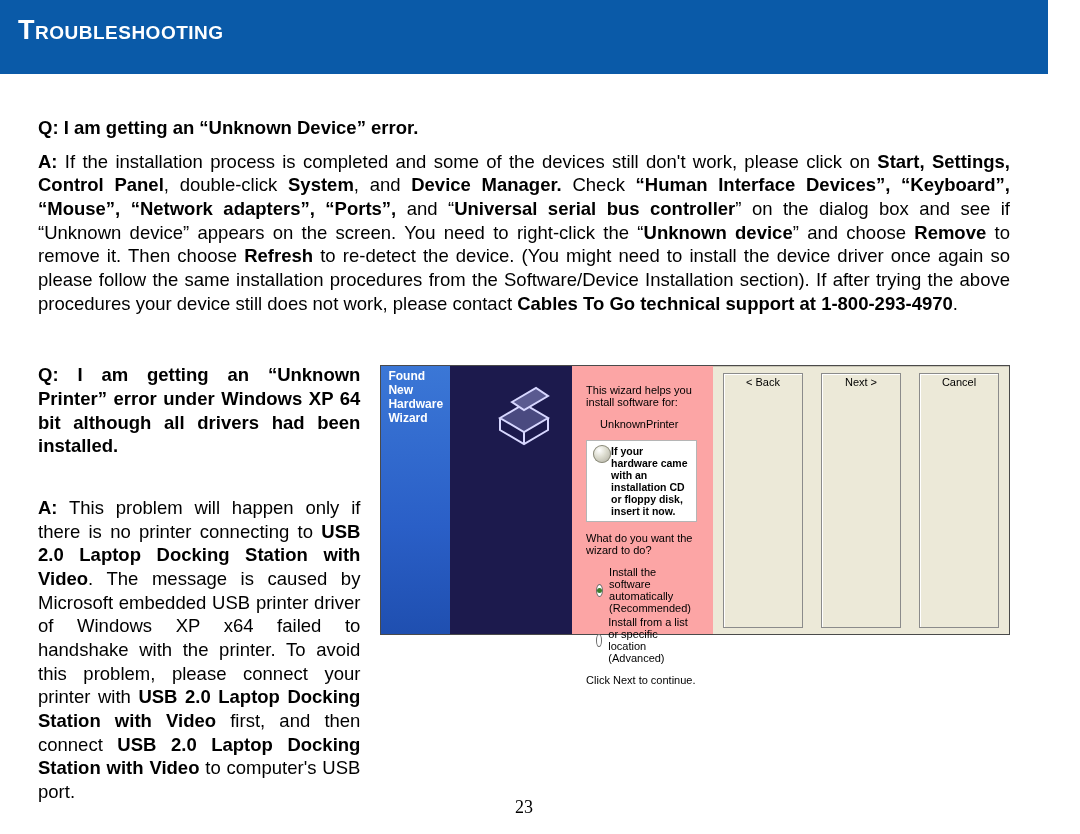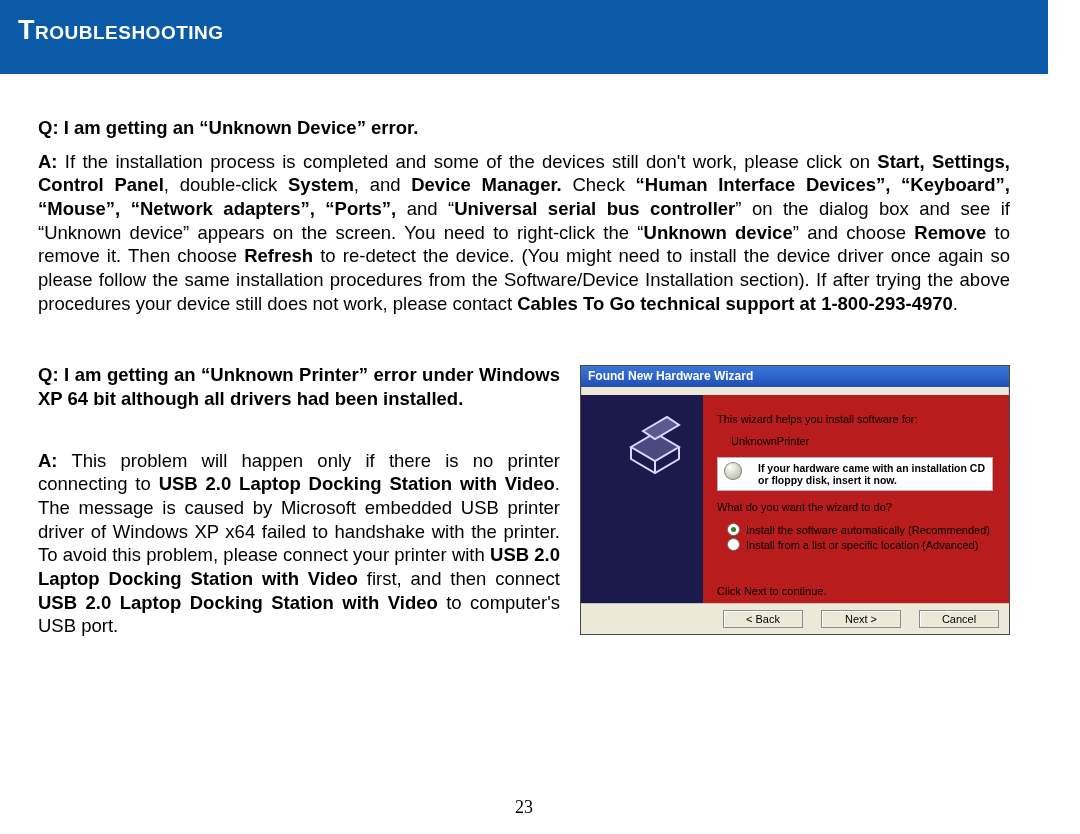--- a/index.html
+++ b/index.html
@@ -54,56 +54,55 @@
   
   .wizard {
     flex: 0 0 428px;
     height: 268px;
     border: 1px solid #4a4a4a;
     background: #ece9d8;
     font-family: Tahoma, Arial, sans-serif;
     font-size: 11px;
     color: #000;
     display: flex;
-    flex-direction: column;
+    flex-direction: row;
     box-shadow: 0 0 0 1px #d7d3c3 inset;
     margin-top: 2px;
   }
   .wizard-title {
     background: linear-gradient(#3b77d6,#2a5fc7 60%,#1f4fb0);
     color: #fff;
     font-weight: bold;
     font-size: 12px;
     padding: 3px 7px 4px 7px;
   }
   .wizard-body {
     flex: 1 1 auto;
     display: flex;
-    background: #b91c1c;
-    margin-top: 8px;
+    background: #fca5a5;
   }
   .wiz-left {
     flex: 0 0 122px;
     background: #1c1a4d;
     position: relative;
   }
   .wiz-left svg { position: absolute; top: 12px; right: 12px; }
   .wiz-right {
     flex: 1 1 auto;
     padding: 18px 16px 6px 14px;
     display: flex;
     flex-direction: column;
     gap: 10px;
     font-size: 11px;
   }
   .wiz-text { color: #000; }
   .wiz-device { margin-left: 14päd; margin-left:14px; }
   .wiz-info {
     display: flex;
-    gap: 16px;
+    gap: 0;
     border: 1px solid #b5b5b5;
     padding: 4px 6px;
     align-items: flex-start;
     background: #ffffff;
   }
   .cd-icon {
     width: 18px; height: 18px;
     border-radius: 50%;
     background: radial-gradient(circle at 35% 30%, #fff 0%, #dcdccf 40%, #a8a69a 100%);
     box-shadow: inset 0 0 0 1px #8a8a7a;

